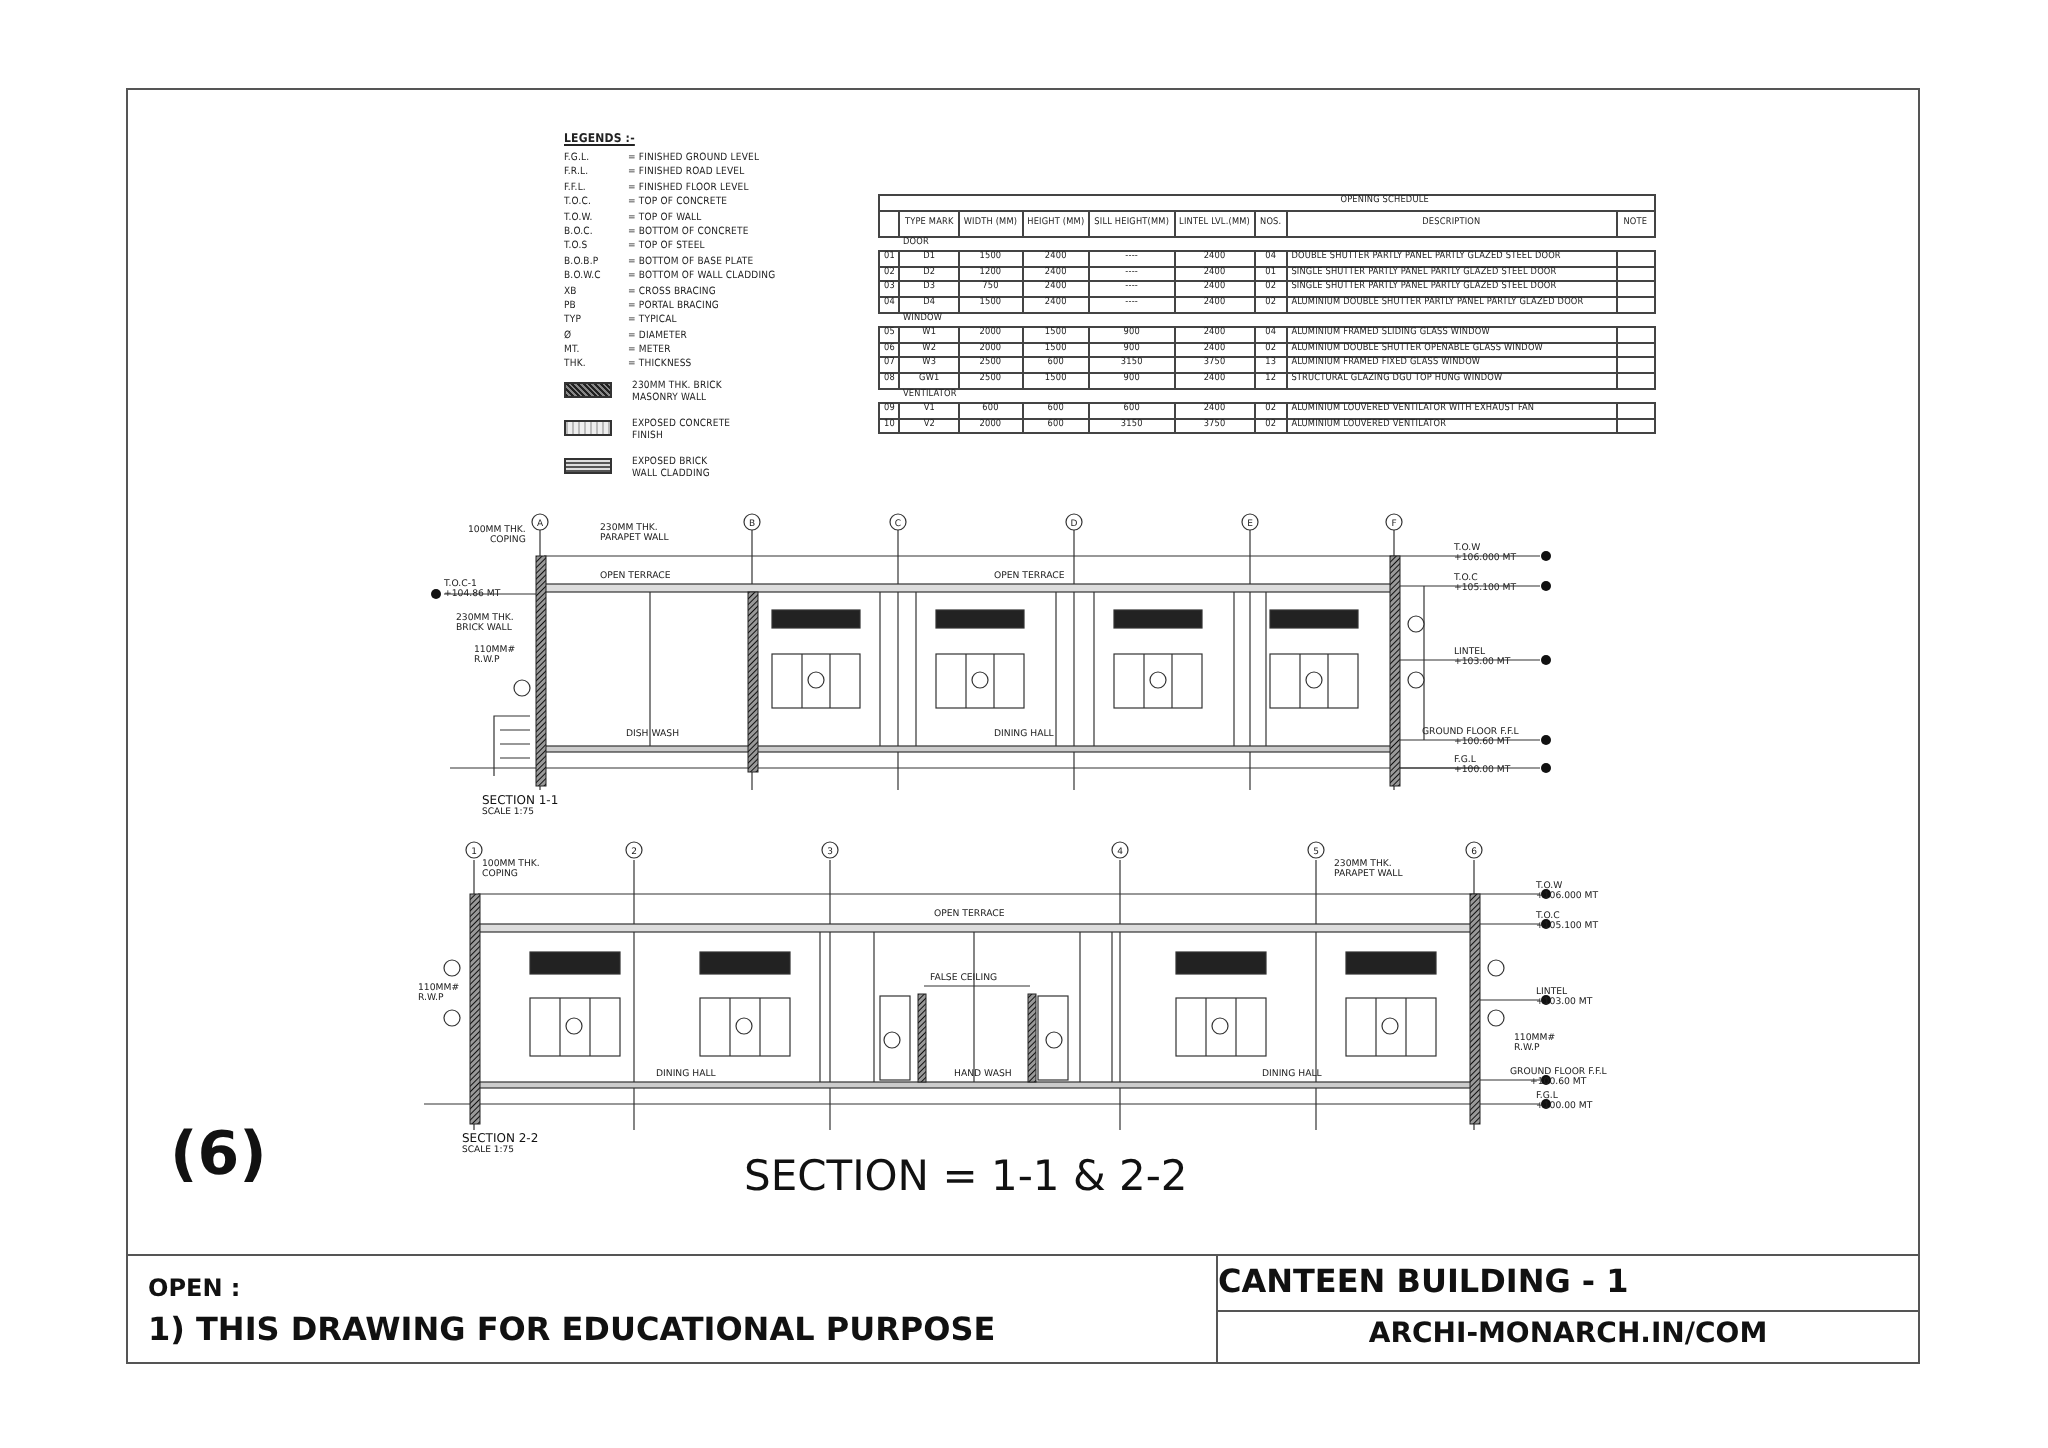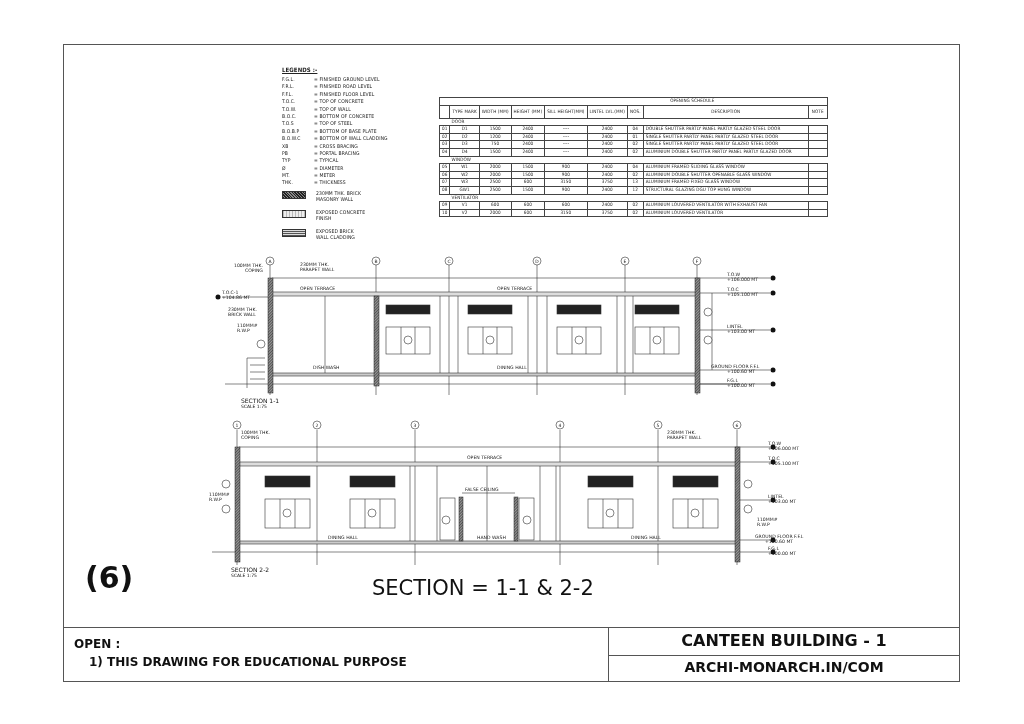--- a/index.html
+++ b/index.html
@@ -19,22 +19,22 @@
   .hatch-conc{background:repeating-linear-gradient(90deg,#bbb 0 1px,#eee 1px 3px);}
   .hatch-brick{background:repeating-linear-gradient(0deg,#555 0 1px,#ddd 1px 2px);}
   table.sched{position:absolute;left:439px;top:97px;border-collapse:collapse;font-size:4.6px;}
   table.sched td{border:0.6px solid #444;padding:0 2px;height:6.6px;line-height:6.6px;white-space:nowrap;text-align:center;}
   table.sched td.desc{text-align:left;}
   table.sched tr.grp td{text-align:left;border-left:none;border-right:none;}
   .dwg{position:absolute;}
   .big6{position:absolute;left:85px;top:560px;font-size:30px;font-weight:bold;}
   .sect-title{position:absolute;left:372px;top:576px;font-size:21px;font-weight:normal;}
   .note-h{position:absolute;left:10px;top:9px;font-size:12px;font-weight:bold;}
-  .note-t{position:absolute;left:25px;top:27px;font-size:12px;font-weight:bold;}
-  .tb1{position:absolute;left:0;right:0;top:3px;text-align:center;font-size:16px;font-weight:bold;}
+  .note-t{position:absolute;left:10px;top:27px;font-size:16px;font-weight:bold;}
+  .tb1{position:absolute;left:0;right:0;top:3px;text-align:left;font-size:16px;font-weight:bold;}
   .tb2{position:absolute;left:0;right:0;top:31px;text-align:center;font-size:14px;font-weight:bold;}
   .lbl{position:absolute;font-size:4.6px;white-space:nowrap;color:#222;font-family:"DejaVu Sans",sans-serif;}
   .sec-cap{position:absolute;font-size:5.5px;white-space:nowrap;line-height:6px;}
 </style>
 </head>
 <body>
 
 <div class="sheet"></div>
 
 <div class="legend cad">

